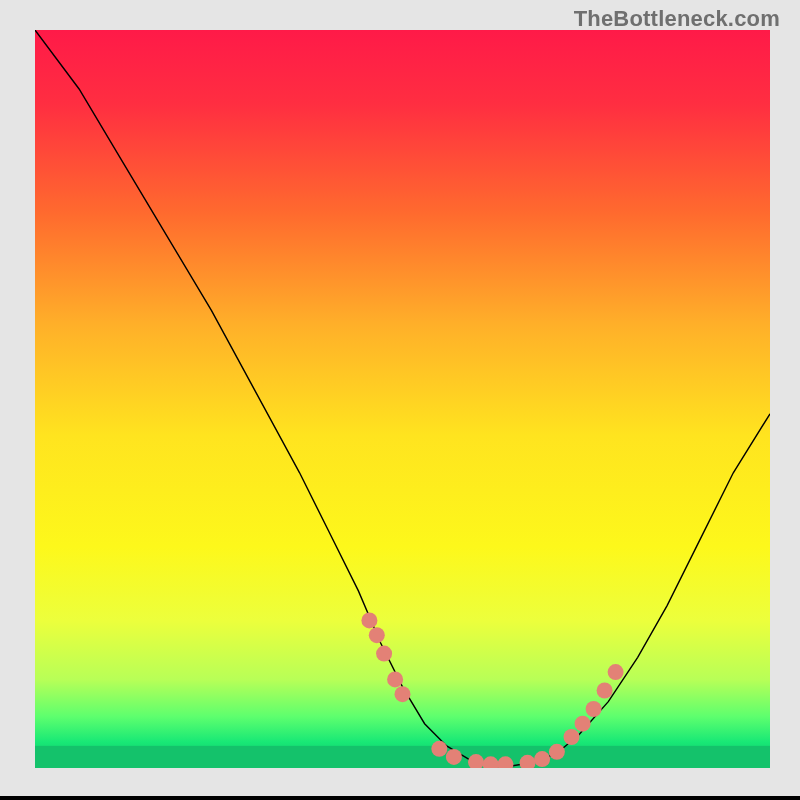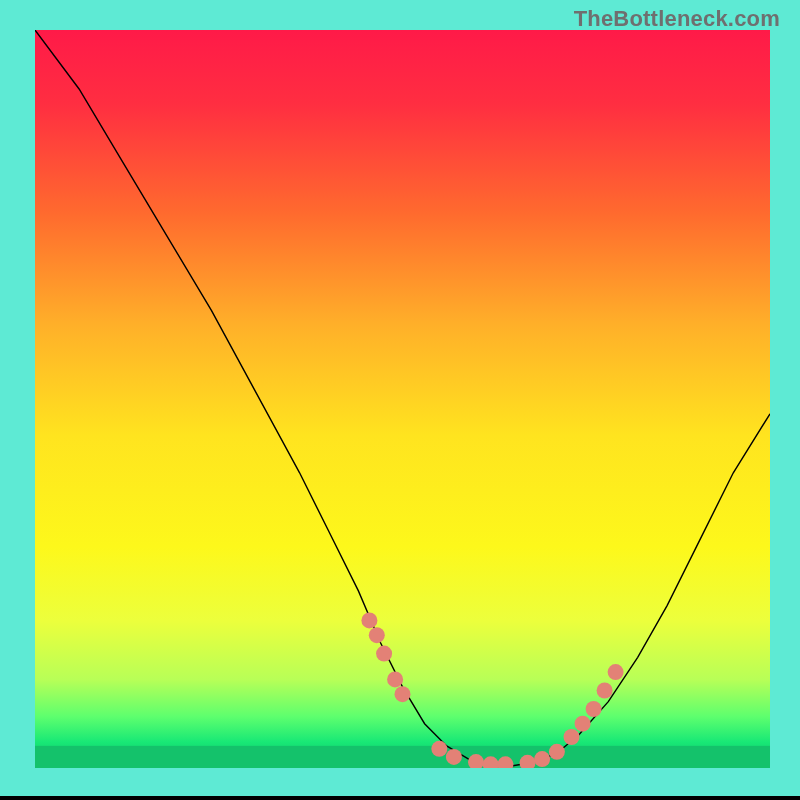--- a/index.html
+++ b/index.html
@@ -1,16 +1,16 @@
 <!DOCTYPE html>
 <html><head>
 <meta charset="utf-8">
 <style>
   html,body{margin:0;padding:0;width:800px;height:800px;background:#000;overflow:hidden;font-family:Arial,Helvetica,sans-serif}
-  .stage{position:relative;width:800px;height:796px;background:#5eead4}
+  .stage{position:relative;width:800px;height:796px;background:#e5e5e5}
   .watermark{position:absolute;top:6px;right:20px;font-size:22px;font-weight:600;color:#6f6f6f;letter-spacing:.2px}
   svg{position:absolute;left:35px;top:30px}
 </style>
 </head>
 <body>
 <div class="stage">
 
 <div class="watermark">TheBottleneck.com</div>
 
 <svg width="735" height="738" viewBox="0 0 735 738" preserveAspectRatio="none">

